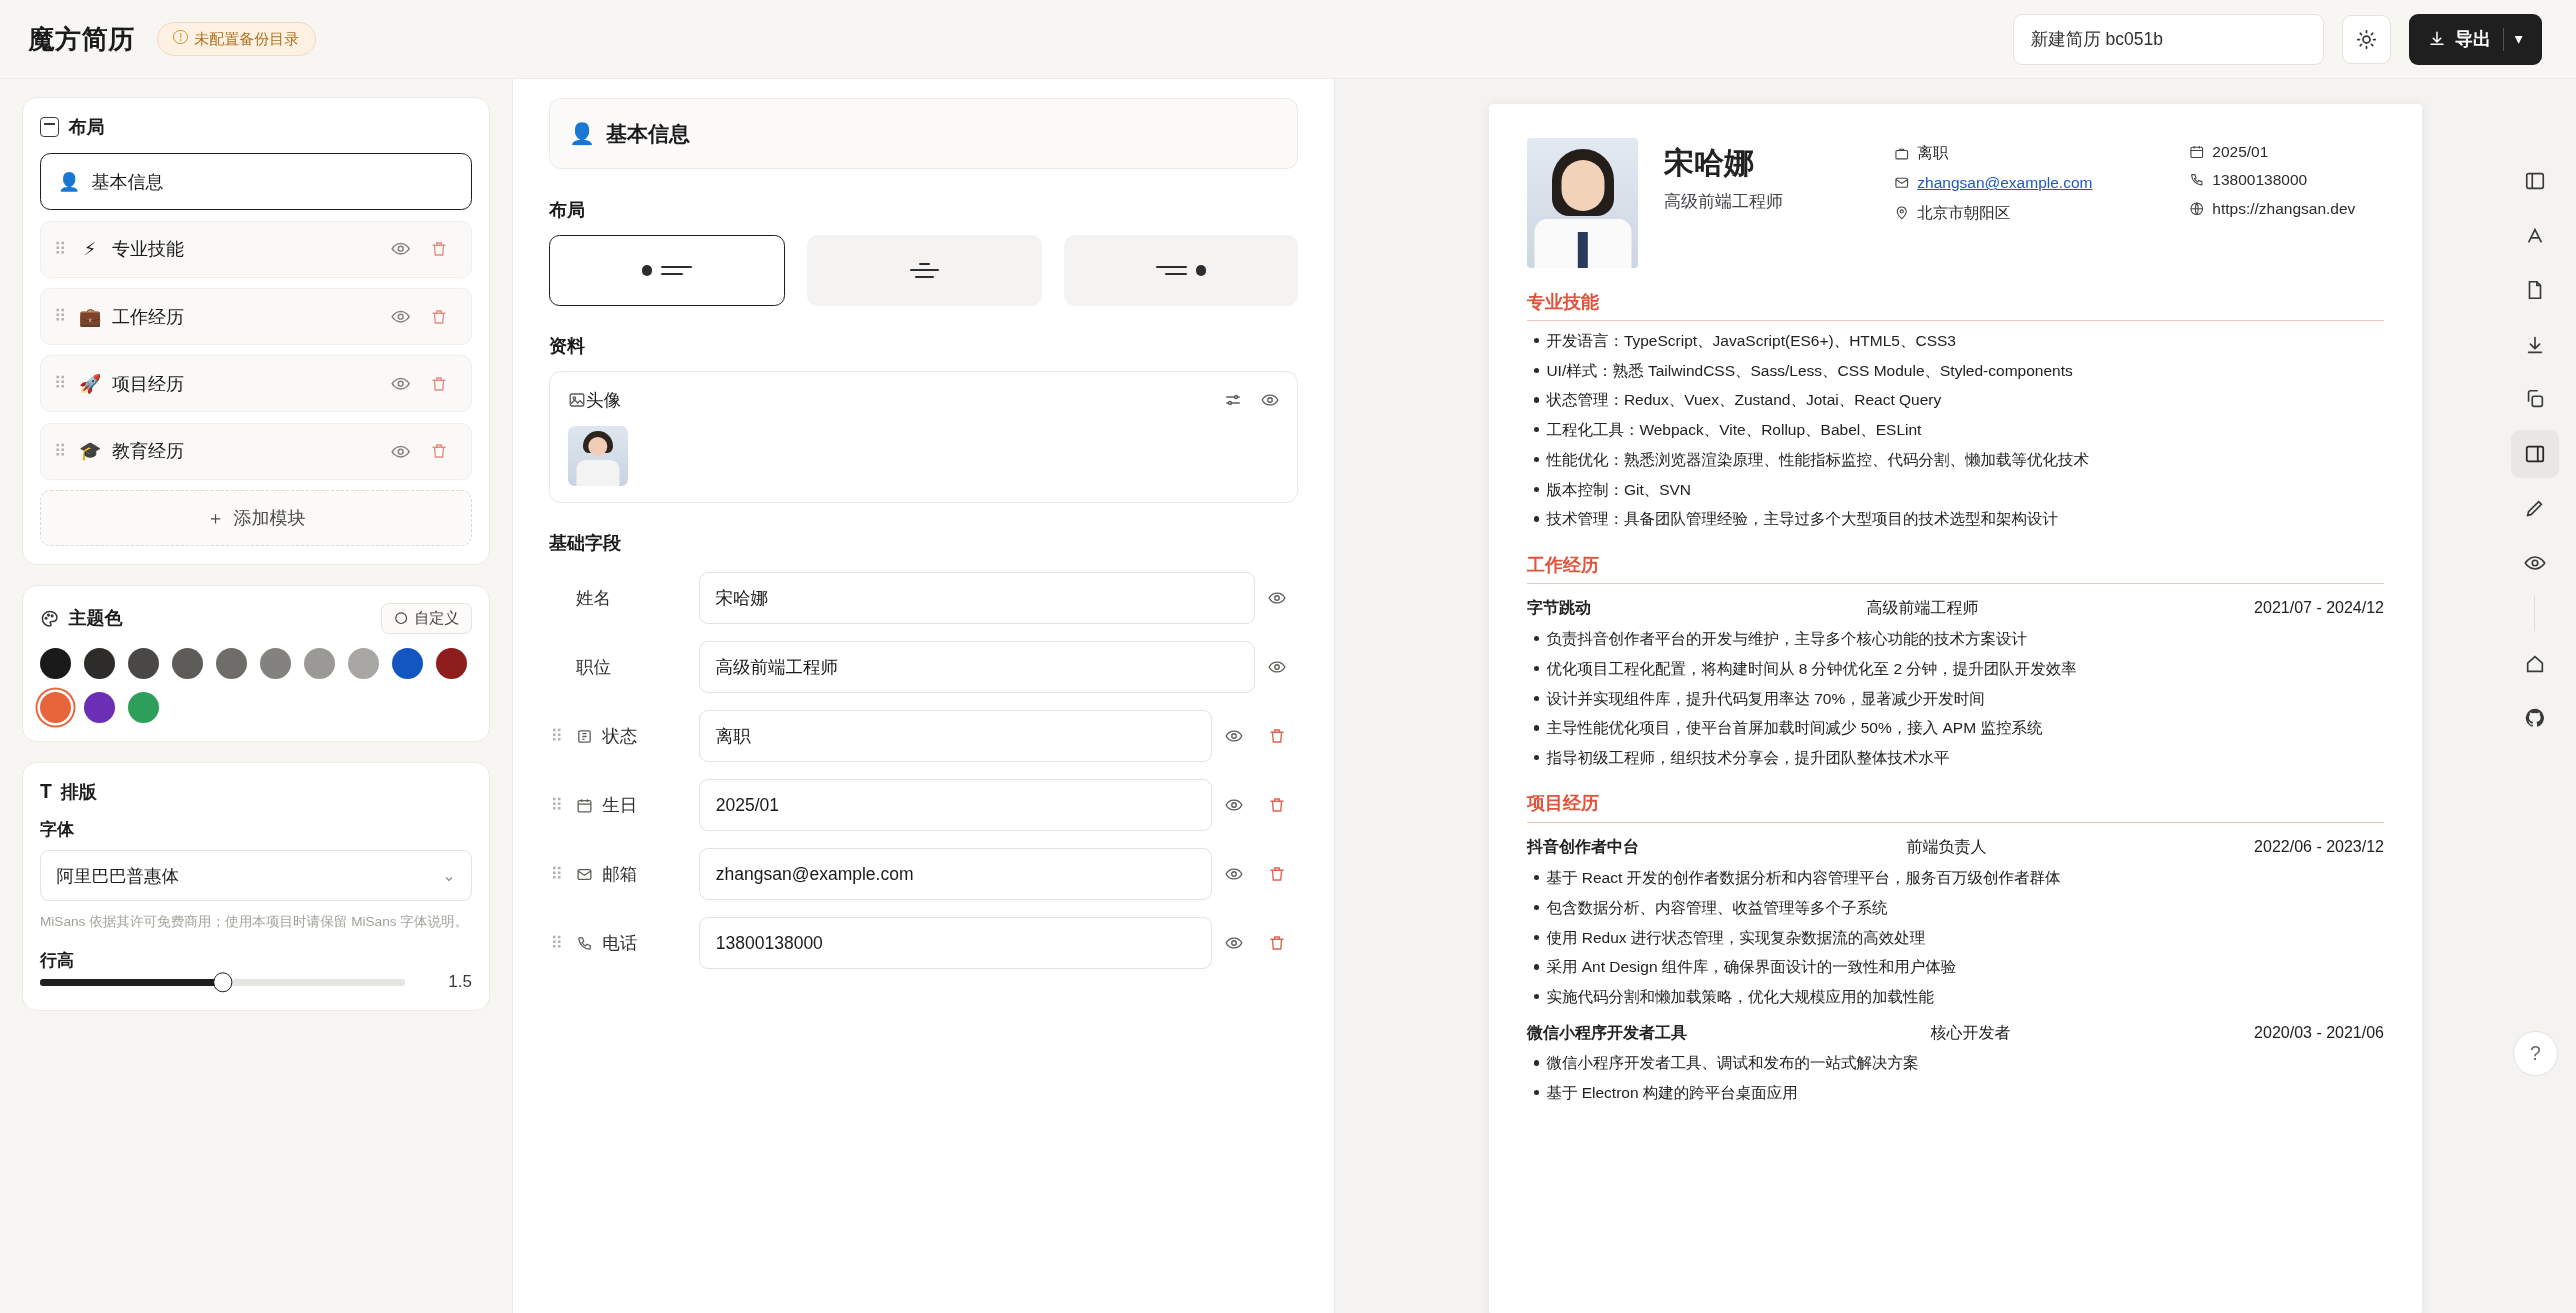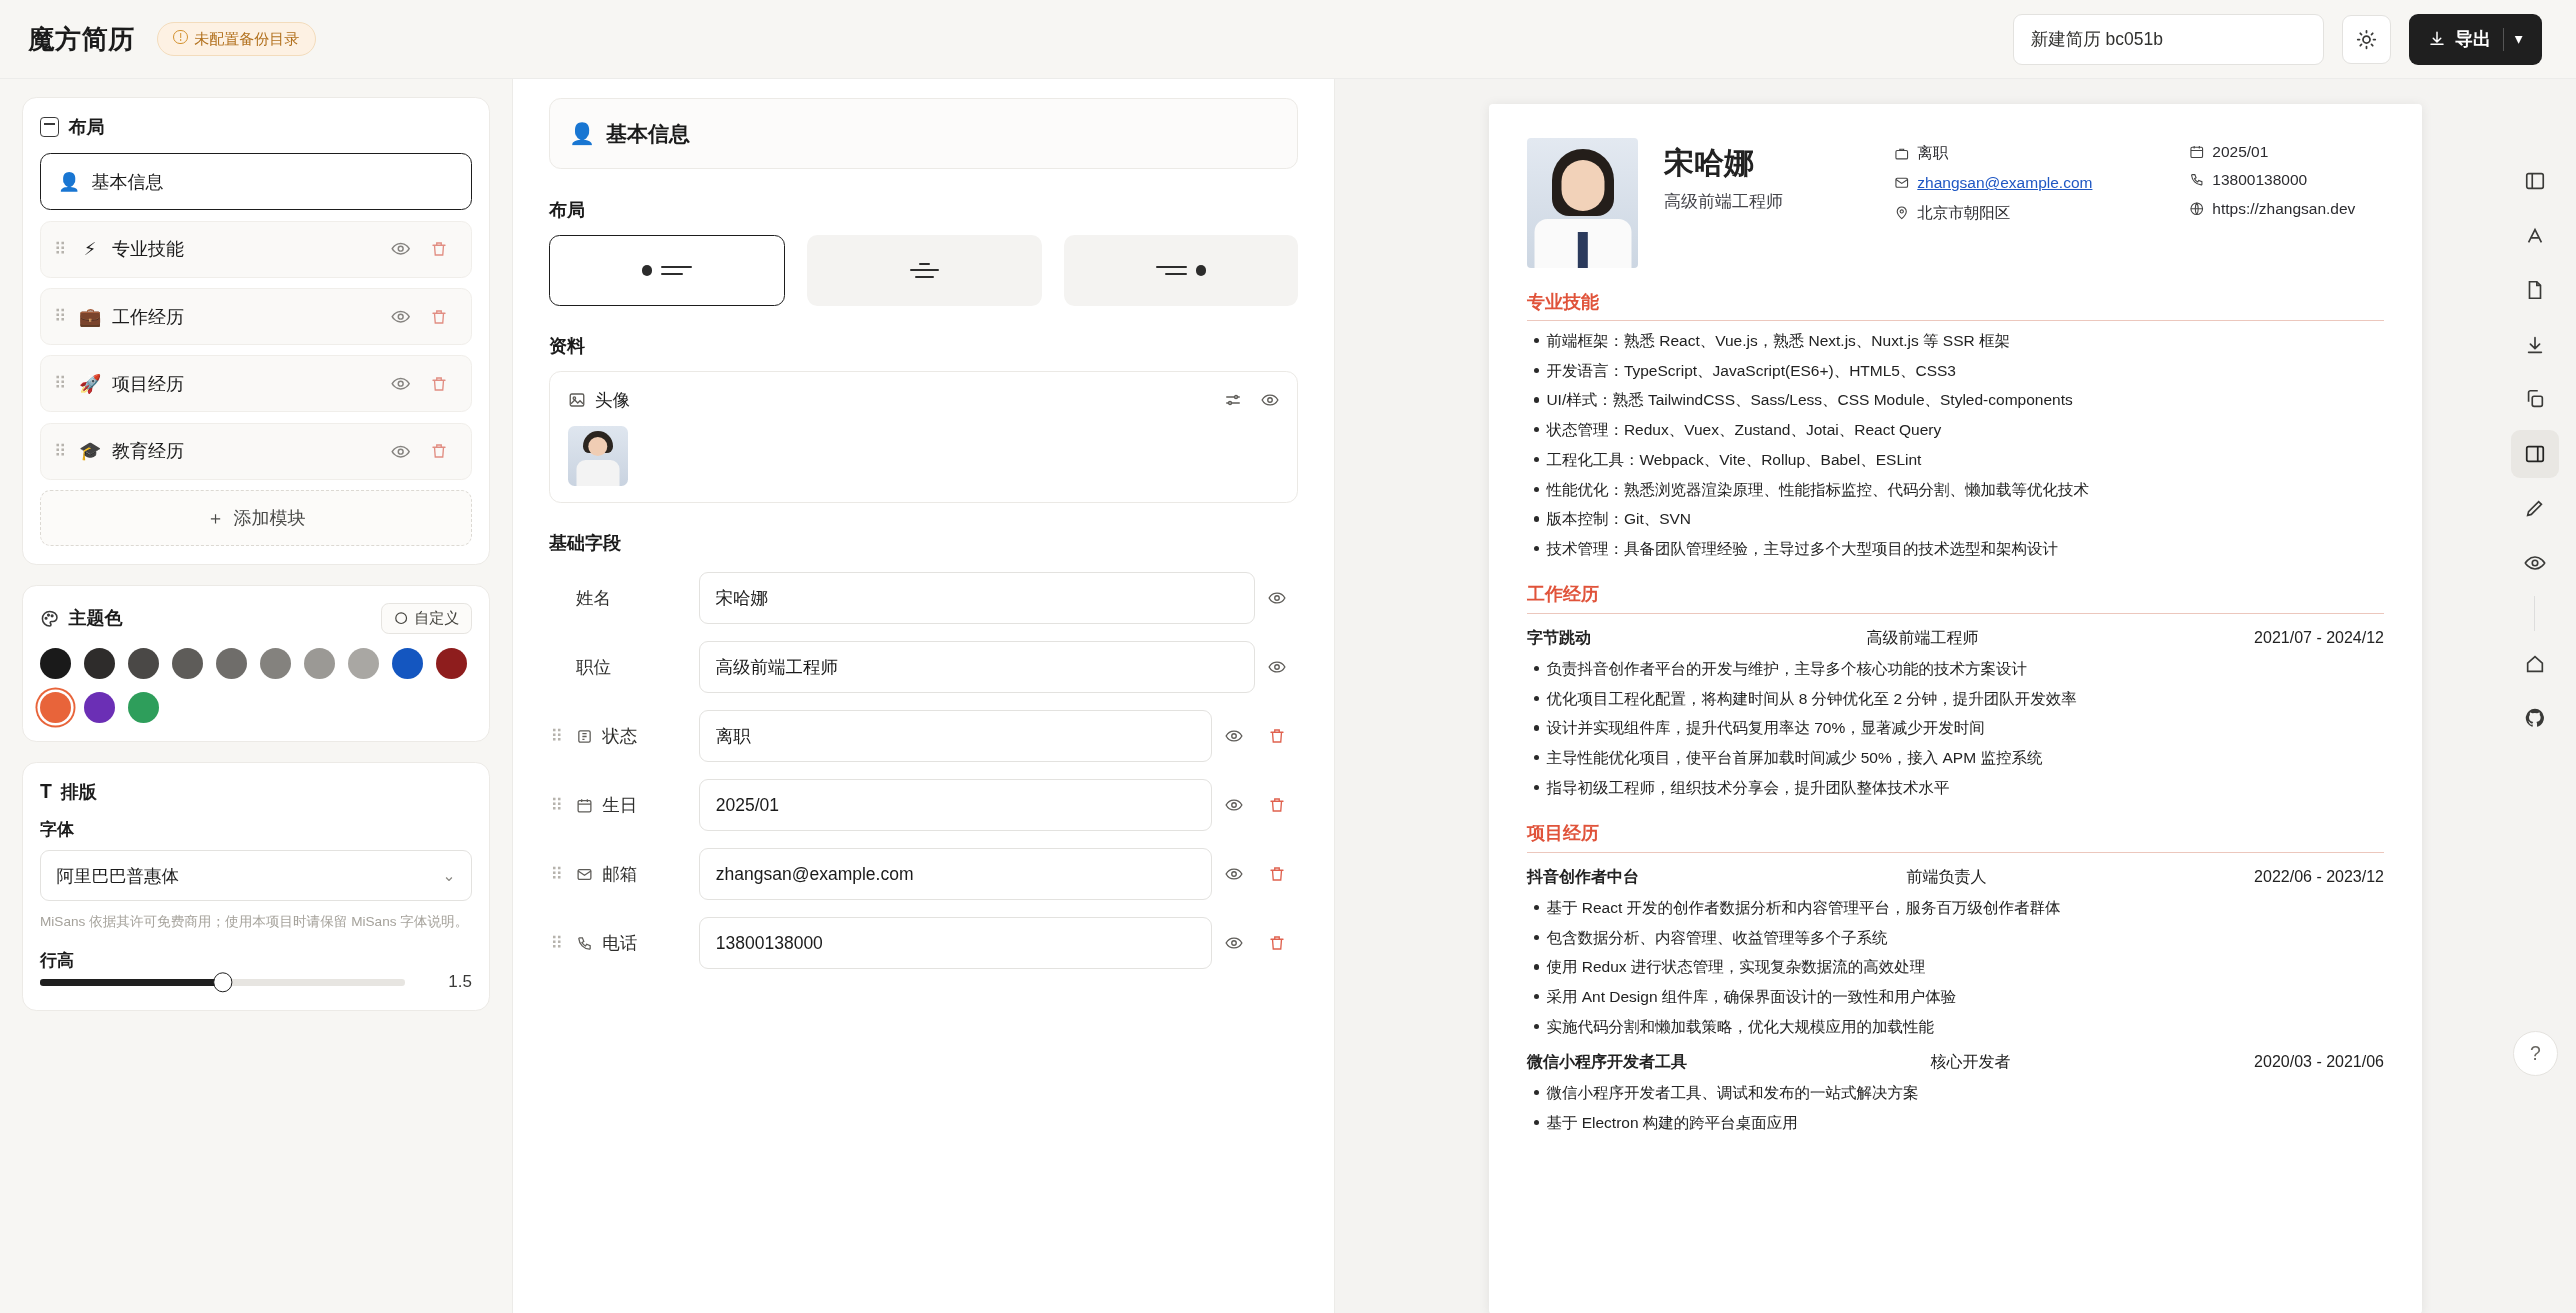--- a/index.html
+++ b/index.html
@@ -148,21 +148,21 @@
     flex: 1; height: 71px; border-radius: 10.4px; background: #f4f3f1;
     display: flex; align-items: center; justify-content: center; gap: 9px;
   }
   .layout-opt.sel { background: #fff; border: 1.6px solid #1d1d1d; }
   .lo-dot { width: 10.4px; height: 10.4px; border-radius: 50%; background: #2c2c2c; }
   .lo-lines { display: flex; flex-direction: column; gap: 4.5px; }
   .lo-lines i { display: block; height: 1.9px; background: #2c2c2c; border-radius: 1.3px; }
   .avatar-card {
     border: 0.6px solid #ebe9e5; border-radius: 11.7px; padding: 15.5px 18px; background: #fff;
   }
-  .avatar-card-head { display: flex; align-items: center; gap: 9px; font-size: 17.5px; font-weight: 500; }
+  .avatar-card-head { display: flex; align-items: center; font-size: 17.5px; font-weight: 500; }
   .avatar-card-head .sp { margin-left: auto; display: flex; gap: 19.4px; color: #6d6b66; }
   .avatar-thumb {
     width: 60px; height: 60px; border-radius: 6.5px; margin-top: 14.3px; overflow: hidden;
     background: linear-gradient(#dfe6ef, #c9d3e0); position: relative;
   }
   .avatar-thumb .head { position:absolute; left:50%; top:10.4px; width:19.4px; height:19.4px; border-radius:50%; background:#f0cdb4; transform:translateX(-50%); }
   .avatar-thumb .hair { position:absolute; left:50%; top:5.2px; width:30px; height:22px; border-radius:15.5px 15.5px 6.5px 6.5px; background:#2b2520; transform:translateX(-50%); }
   .avatar-thumb .body2 { position:absolute; left:50%; bottom:0; width:43px; height:26px; border-radius:9px 9px 0 0; background:#f3f3f3; transform:translateX(-50%); }
   .form-row { display: flex; align-items: center; gap: 13px; margin-top: 17px; }
   .form-row .grip { color: #b6b3ad; font-size: 17px; letter-spacing: -1.3px; width: 14.3px; text-align: center; }
@@ -648,21 +648,20 @@
                     <path d="M3 12h18M12 3c3 3.5 3 14 0 18M12 3c-3 3.5-3 14 0 18"></path>
                   </svg>
                 <span>https://zhangsan.dev</span>
               </div>
             </div>
           </div>
         </div>
 
         <div class="p-title">专业技能</div>
         <ul class="p-list">
-          <li>前端框架：熟悉 React、Vue.js，熟悉 Next.js、Nuxt.js 等 SSR 框架</li>
           <li>开发语言：TypeScript、JavaScript(ES6+)、HTML5、CSS3</li>
           <li>UI/样式：熟悉 TailwindCSS、Sass/Less、CSS Module、Styled-components</li>
           <li>状态管理：Redux、Vuex、Zustand、Jotai、React Query</li>
           <li>工程化工具：Webpack、Vite、Rollup、Babel、ESLint</li>
           <li>性能优化：熟悉浏览器渲染原理、性能指标监控、代码分割、懒加载等优化技术</li>
           <li>版本控制：Git、SVN</li>
           <li>技术管理：具备团队管理经验，主导过多个大型项目的技术选型和架构设计</li>
         </ul>
 
         <div class="p-title">工作经历</div>

